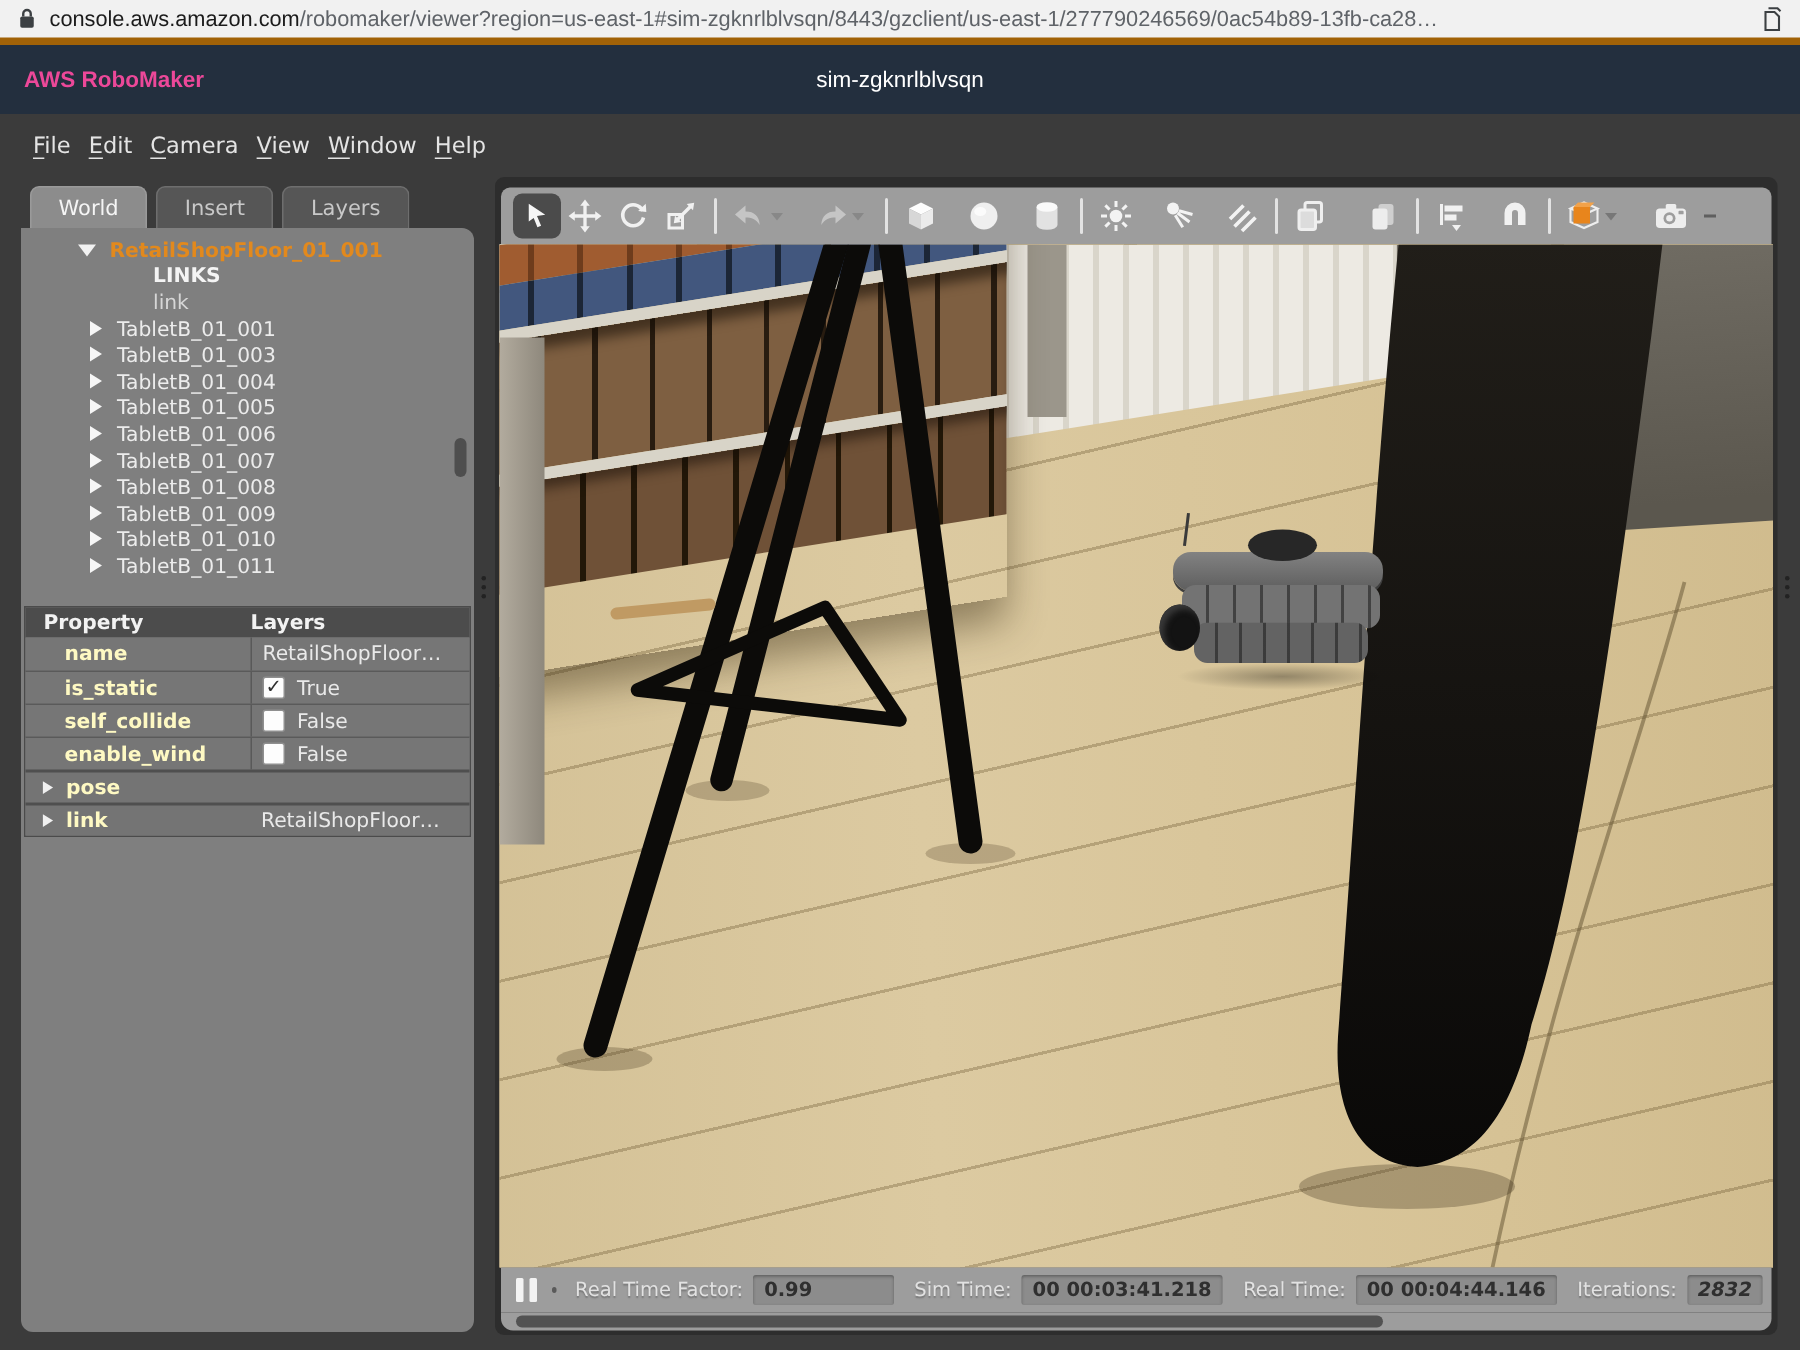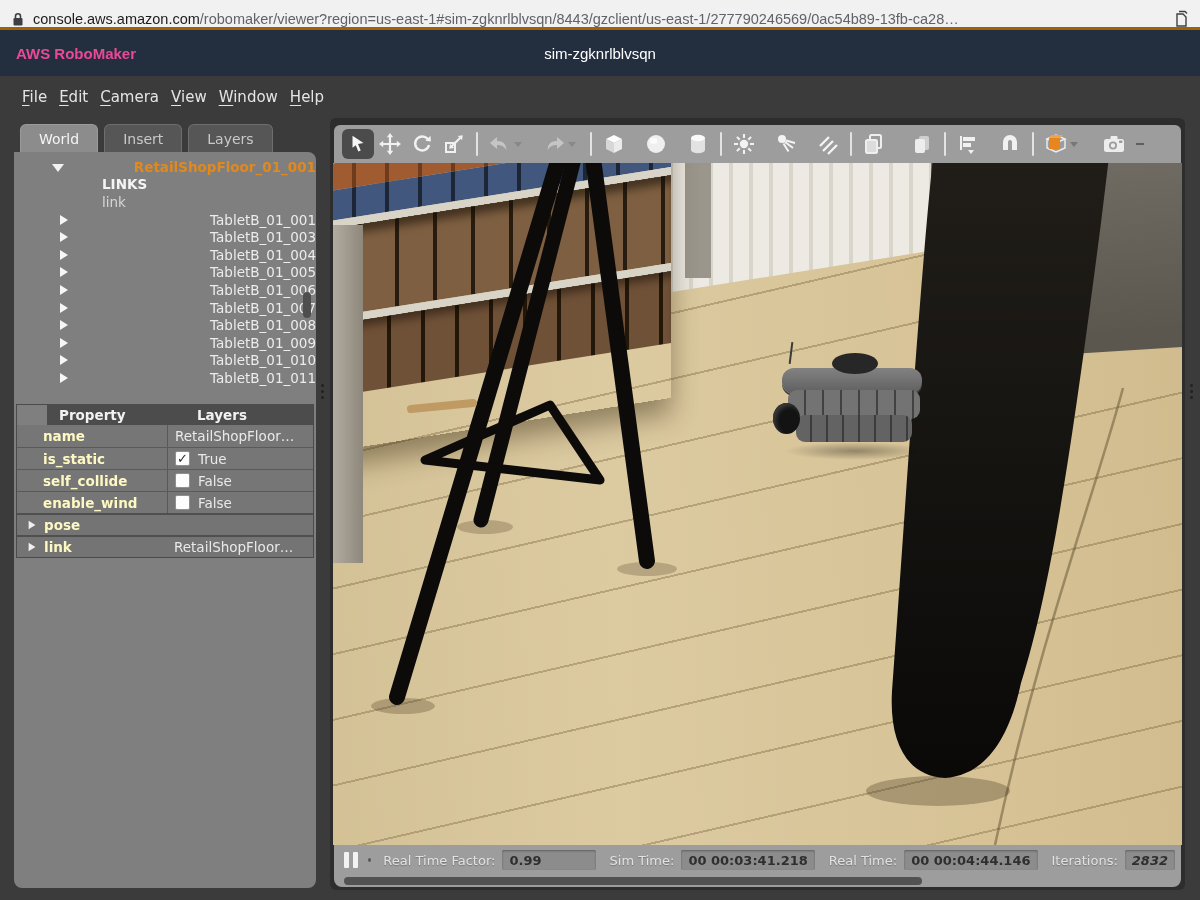--- a/index.html
+++ b/index.html
@@ -2,21 +2,21 @@
 <html><head>
 <meta charset="utf-8">
 <style>
   * { margin:0; padding:0; box-sizing:border-box; }
   html,body { width:1200px; height:900px; overflow:hidden; background:#3b3b3b;
               font-family:"DejaVu Sans", sans-serif; }
   #stage { position:relative; width:1200px; height:900px; }
 
   
   .urlbar { position:absolute; left:0; top:0; width:1200px; height:30px; background:#f1f1f1;
-            border-bottom:3px solid #a16207; display:flex; align-items:flex-end; padding:0 12px;
+            border-bottom:5px solid #a16207; display:flex; align-items:center; padding:0 12px;
             font-family:"Liberation Sans", sans-serif; }
   .urlbar .lock { margin-right:9px; display:flex; }
   .url-text { font-size:14.5px; color:#5f6368; white-space:nowrap; overflow:hidden; }
   .url-text b { color:#1b1b1b; font-weight:normal; }
   .urlbar .page-icon { margin-left:auto; display:flex; }
 
   
   .awsbar { position:absolute; left:0; top:30px; width:1200px; height:46px; background:#232f3e;
             display:flex; align-items:center; font-family:"Liberation Sans", sans-serif; }
   .aws-title { color:#ec4899; font-size:15px; font-weight:bold; margin-left:16px; }
@@ -31,34 +31,34 @@
   .tabs { position:absolute; left:20px; top:124px; display:flex; gap:6px; }
   .tab { height:29px; padding:0 18px; display:flex; align-items:center; font-size:14px;
          border:1px solid #6e6e6e; border-bottom:none; border-radius:6px 6px 0 0;
          background:#565656; color:#c9c9c9; }
   .tab.active { background:#8c8c8c; color:#f5f5f5; border-color:#9a9a9a; }
 
   
   .panel { position:absolute; left:14px; top:152px; width:302px; height:736px; background:#7f7f7f;
            border-radius:0 8px 8px 8px; }
   .tree { position:absolute; left:0; top:6px; width:100%; }
-  .trow { height:17.6px; display:flex; align-items:center; font-size:13.5px; color:#ececec;justify-content:space-between; }
+  .trow { height:17.6px; display:flex; align-items:center; font-size:13.5px; color:#ececec; }
   .trow .caret { width:0; height:0; display:inline-block; }
   .caret-down { border-left:6px solid transparent; border-right:6px solid transparent; border-top:8px solid #f2f2f2; }
   .caret-right { border-top:5.5px solid transparent; border-bottom:5.5px solid transparent; border-left:8px solid #f6f6f6; }
   .t-root .caret-wrap { margin-left:38px; margin-right:9px; }
   .t-root .lbl { color:#e2891d; font-weight:bold; }
   .t-links { padding-left:88px; font-weight:bold; color:#f4f4f4; }
   .t-link  { padding-left:88px; color:#d6d6d6; }
   .t-item .caret-wrap { margin-left:46px; margin-right:10px; }
   .tree-scroll { position:absolute; left:289px; top:140px; width:8px; height:26px; background:#4e4e4e; border-radius:4px; }
 
   
   .props { position:absolute; left:2px; top:252px; width:298px; border:1px solid #4b4b4b; font-size:13.5px; }
-  .phead { height:20px; background:#4c4c4c; color:#f2f2f2; font-weight:bold; display:flex; align-items:center;margin-left:30px; }
+  .phead { height:20px; background:#4c4c4c; color:#f2f2f2; font-weight:bold; display:flex; align-items:center; }
   .phead .c1 { padding-left:12px; width:150px; }
   .prow { height:22px; background:#767676; display:flex; align-items:stretch; border-top:1px solid #5a5a5a; }
   .prow .c1 { width:150px; display:flex; align-items:center; padding-left:26px; font-weight:bold; color:#fef9c3; }
   .prow .c2 { flex:1; display:flex; align-items:center; border-left:1px solid #595959; padding-left:7px; color:#e9e9e9; }
   .prow.group { border-top:2px solid #4f4f4f; background:#747474; }
   .prow.group .c1 { padding-left:24px; }
   .prow.group .c2 { border-left:none; }
   .prow.group .caret-right { border-left-color:#f0f0f0; margin-right:8px; margin-left:-13px; transform:scale(.85); }
   .dimval { color:#a4a4a4; }
   .cb { width:15px; height:15px; background:#fdfdfd; border:1px solid #8f8f8f; border-radius:2px;

